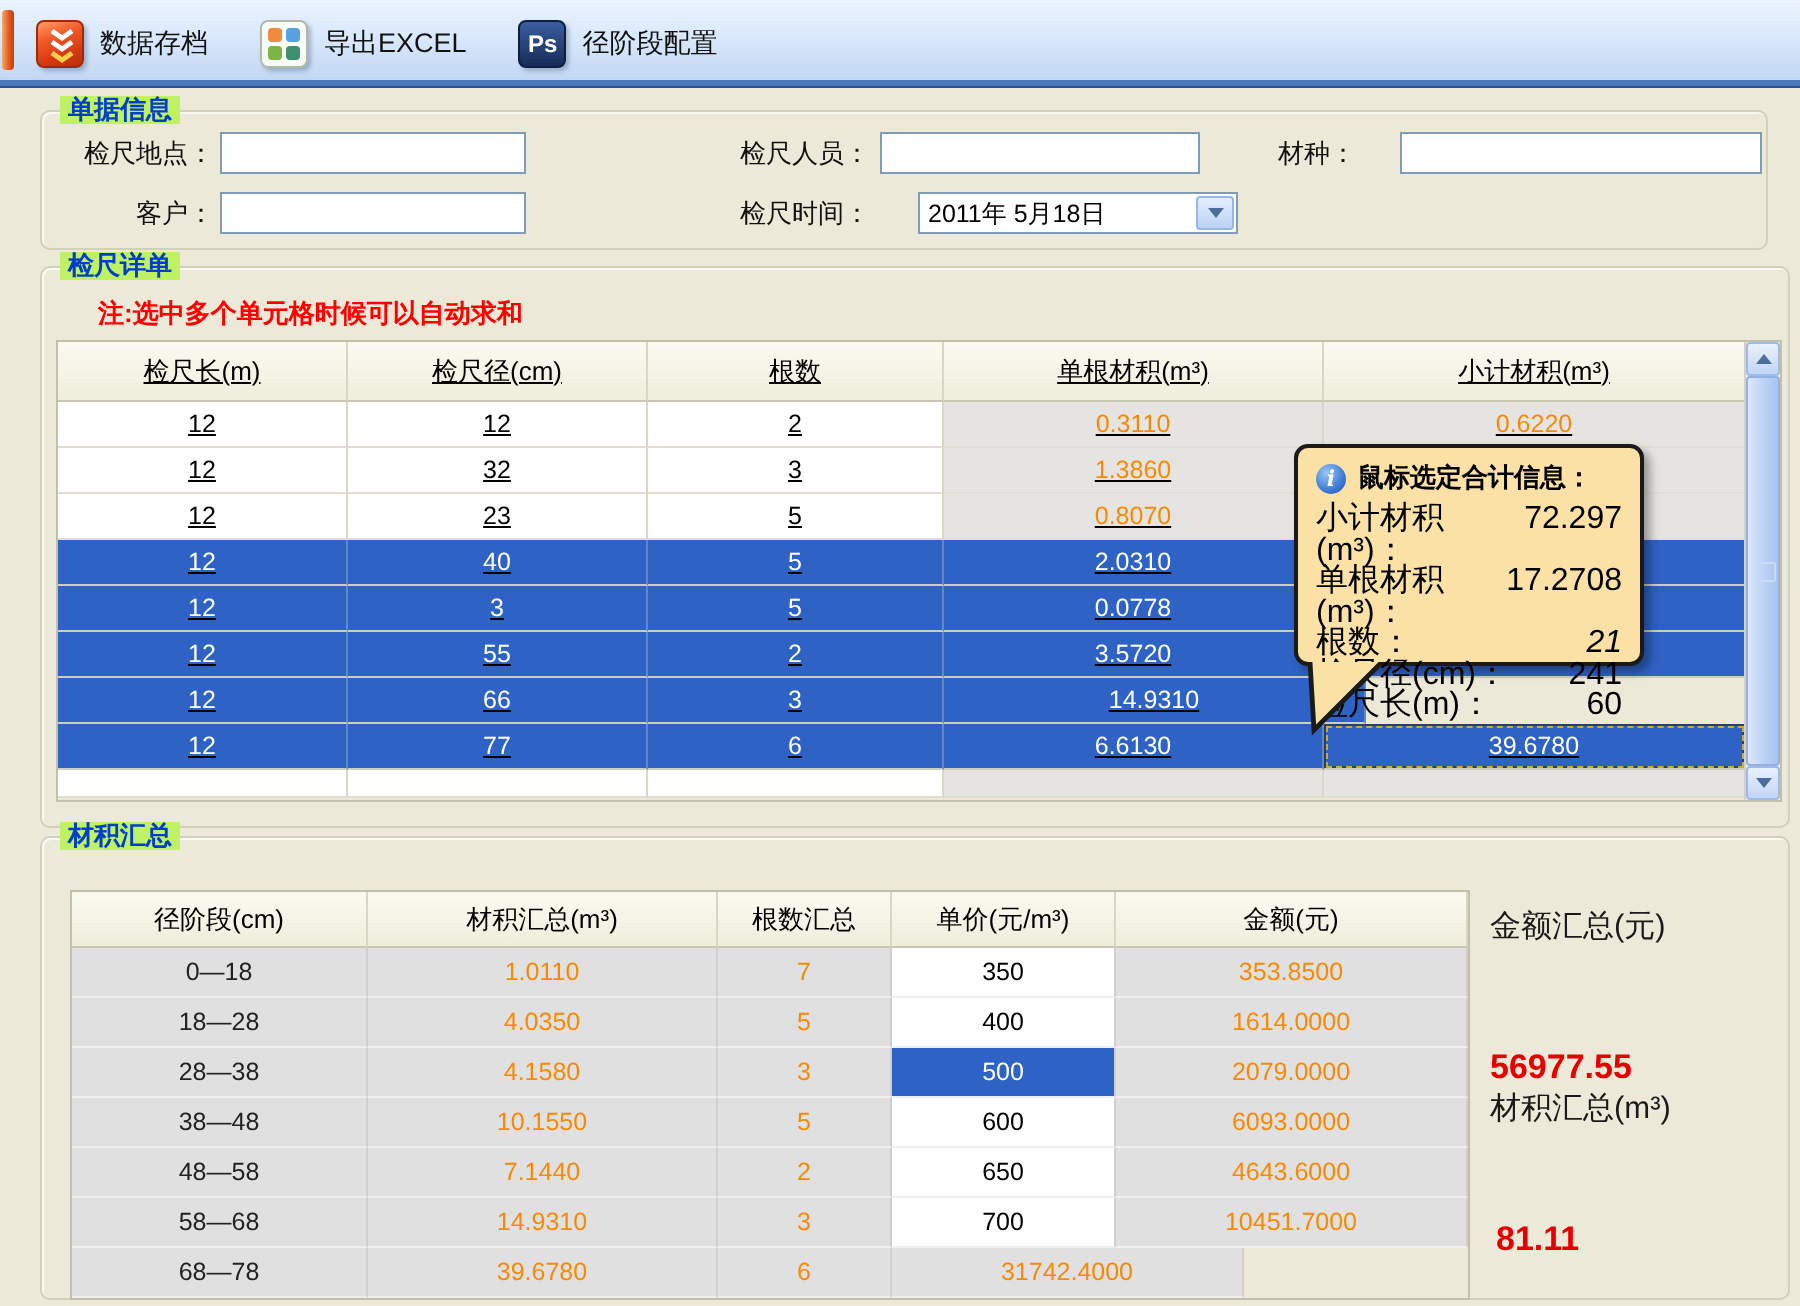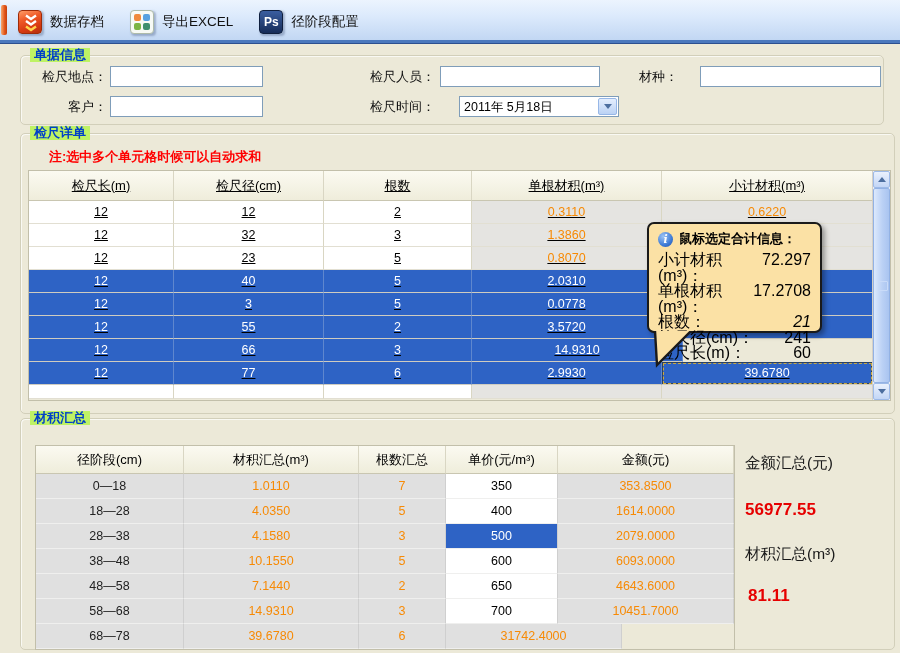--- a/index.html
+++ b/index.html
@@ -99,21 +99,21 @@
   .srow{display:flex;height:25px;}
   .srow .scell{border-bottom:1px solid #EFEFEE;border-right:1px solid #CFCFCF;}
   .s0{width:148px;} .s1{width:175px;} .s2{width:87px;} .s3{width:112px;} .s4{width:176px;}
   .sgray{background:#E0E0E0;color:#222;}
   .sorange{background:#E0E0E0;color:#F78A05;}
   .sprice{background:#FFFFFF;color:#000;}
   .sprice.sel{background:#2E63C5;color:#fff;}
 
   
   .tot-label{position:absolute;font-size:15.5px;color:#1A1A1A;}
-  .tot-value{position:absolute;font-size:17px;font-weight:bold;color:#E60000;}
+  .tot-value{position:absolute;font-size:17px;font-weight:bold;color:#E60000;margin-top:24px;}
 </style>
 </head>
 <body>
 
 <div id="app">
 
   <div class="toolbar">
     <div class="tgrip"></div>
     <div class="toolbar-inner">
       <div class="tbtn">
@@ -224,21 +224,21 @@
           <div class="drow sel">
             <div class="dcell c0">12</div>
             <div class="dcell c1">66</div>
             <div class="dcell c2">3</div>
             <div class="dcell c4">14.9310</div>
           </div>
           <div class="drow sel">
             <div class="dcell c0">12</div>
             <div class="dcell c1">77</div>
             <div class="dcell c2">6</div>
-            <div class="dcell c3">2.9930</div>
+            <div class="dcell c3">6.6130</div>
             <div class="dcell c4 focus-cell">39.6780</div>
           </div>
           <div class="drow drow-empty">
             <div class="dcell c0 cell-white"></div>
             <div class="dcell c1 cell-white"></div>
             <div class="dcell c2 cell-white"></div>
             <div class="dcell c3 cell-calc"></div>
             <div class="dcell c4 cell-calc"></div>
           </div>
         </div>

